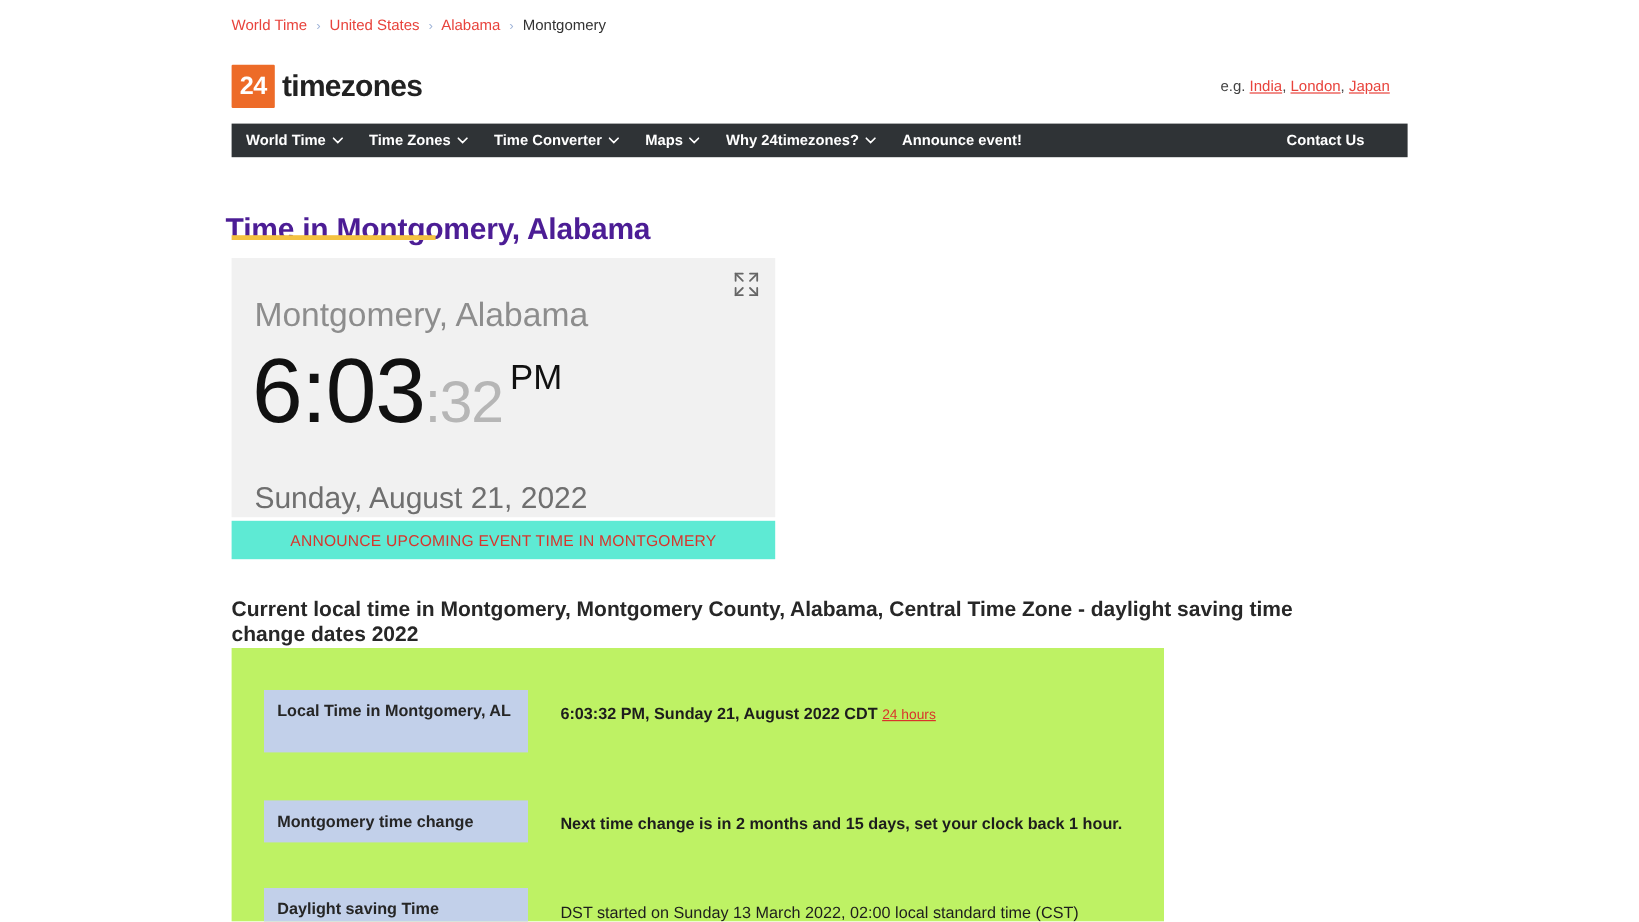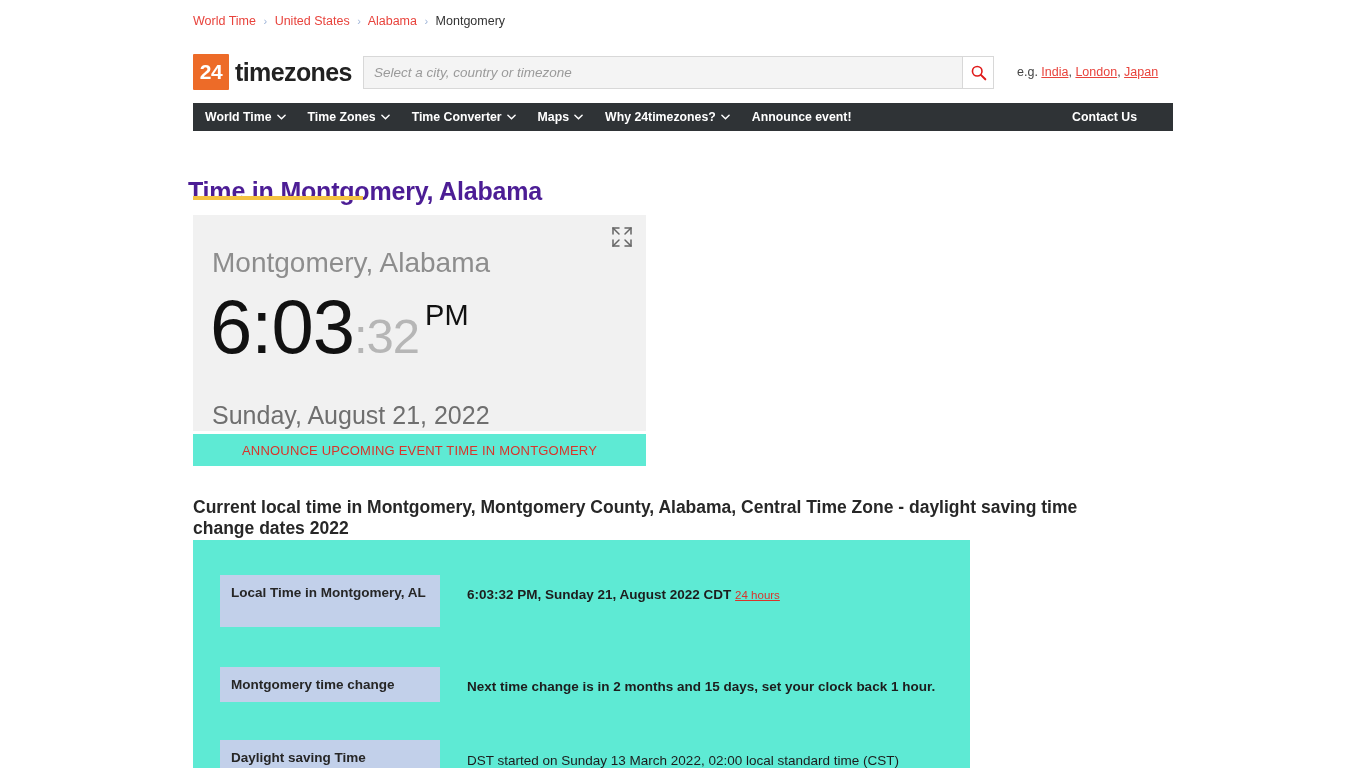--- a/index.html
+++ b/index.html
@@ -133,21 +133,21 @@
     position: absolute; left: 193px; top: 482px;
     width: 950px;
     font-size: 17.5px; font-weight: bold; color: #272727;
     line-height: 21px;
   }
 
   
   .info-panel {
     position: absolute; left: 193px; top: 540px;
     width: 777px; height: 228px;
-    background: #5eead4;
+    background: #bef264;
   }
   .info-row { position: absolute; left: 27px; width: 740px; }
   .info-row.r1 { top: 35px; }
   .info-row.r2 { top: 127px; }
   .info-row.r3 { top: 200px; }
   .info-label {
     position: absolute; left: 0; top: 0;
     width: 220px; min-height: 32px;
     background: #c2d0ea;
     padding: 9px 11px;
@@ -177,29 +177,20 @@
     <span class="sep">›</span>
     <a href="#">Alabama</a>
     <span class="sep">›</span>
     <span class="current">Montgomery</span>
   </div>
 
   <div class="header">
     <div class="logo-box">24</div>
     <div class="logo-word">timezones</div>
 
-    <div class="search-wrap">
-      <input class="search-input" type="text" placeholder="Select a city, country or timezone" style="">
-      <button class="search-btn">
-        <svg width="17" height="17" viewBox="0 0 20 20">
-          <circle cx="8.5" cy="8.5" r="5.6" fill="none" stroke="#e01b1b" stroke-width="1.9"></circle>
-          <line x1="12.8" y1="12.8" x2="18" y2="18" stroke="#e01b1b" stroke-width="2.4" stroke-linecap="round"></line>
-        </svg>
-      </button>
-    </div>
 
     <div class="eg">
       <span>e.g.</span>
       <a href="#">India</a><span>,</span>
       <a href="#">London</a><span>,</span>
       <a href="#">Japan</a>
     </div>
   </div>
 
   <div class="nav">

